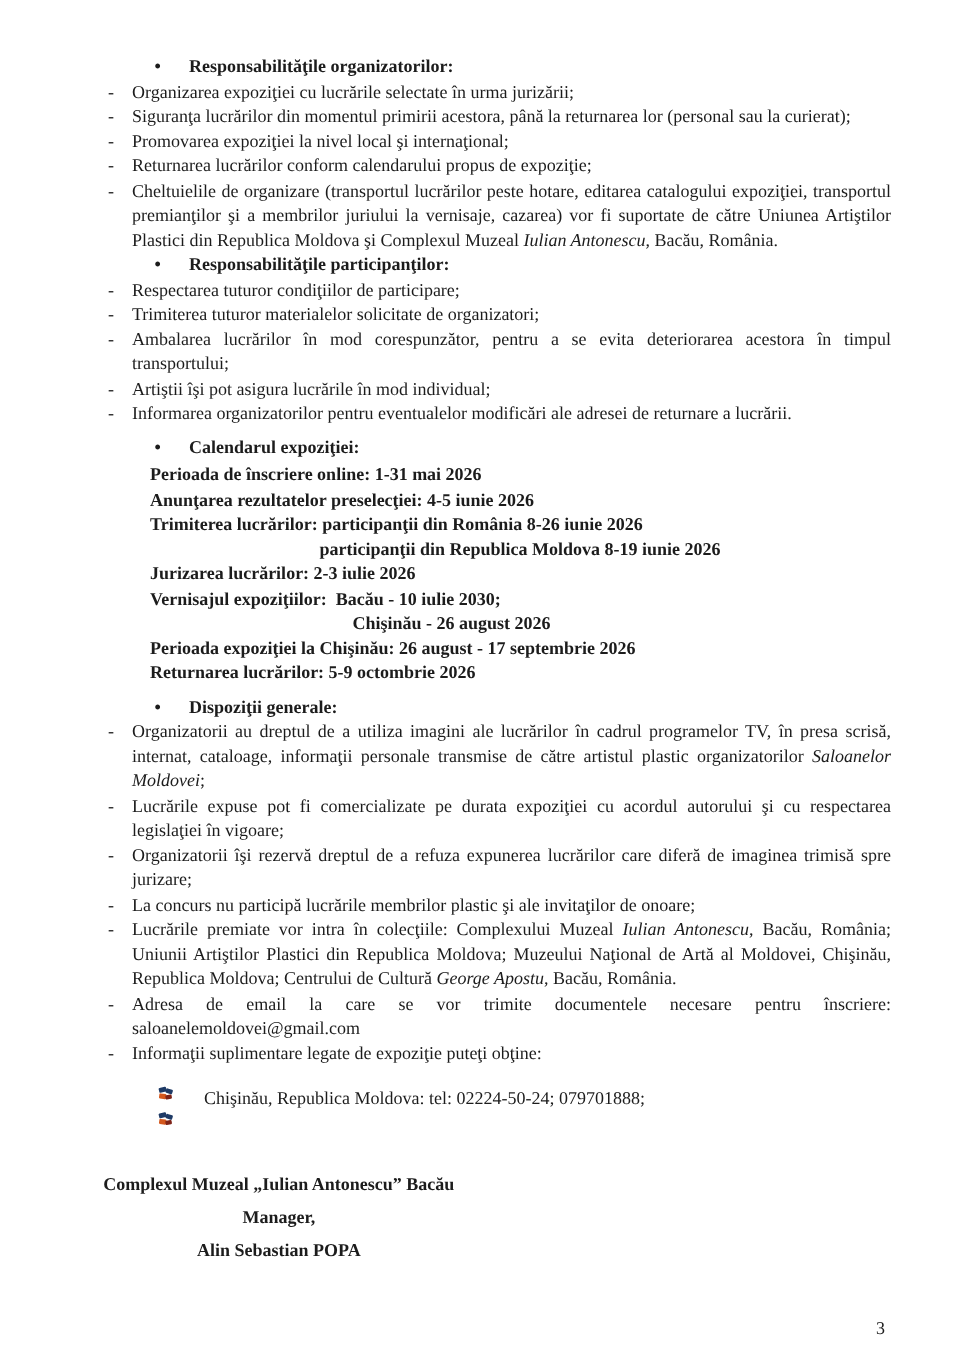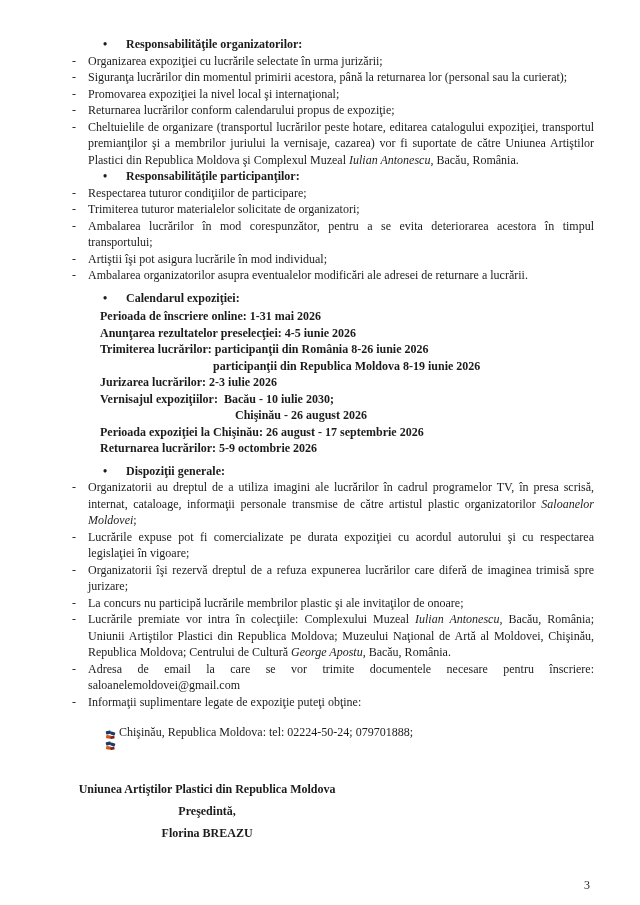--- a/index.html
+++ b/index.html
@@ -23,21 +23,21 @@
   .dash-item { display:flex; }
   .dash-mark { flex:none; width:24px; padding-left:8px; box-sizing:border-box; }
   .dash-text { flex:1; text-align:justify; }
   
   .calendar-block { margin-left:36px; font-weight:700; margin-top:2px; }
   .cal-line { white-space:pre-wrap; }
   .cal-ind1 { padding-left:113px; }
   .cal-ind2 { padding-left:135px; }
   
   .contacts { margin-top:14px; margin-left:41px; }
-  .contact-item { display:flex; align-items:flex-end; gap:3px; }
+  .contact-item { display:flex; align-items:flex-start; gap:20px; }
   .flower-icon { flex:none; display:block; }
   .email { font-weight:400;margin-top:24px; }
   
   .signatures { display:flex; margin-top:26px; font-weight:700; line-height:22px; }
   .sig-col-left  { width:46%; text-align:center; }
   .sig-col-right { width:54%; text-align:center; }
   .page-number { position:absolute; right:50px; bottom:12px; }
   i { font-style:italic; }
 </style>
 </head>
@@ -88,21 +88,21 @@
     <div class="dash-item">
       <span class="dash-mark">-</span>
       <div class="dash-text"><span>Ambalarea lucrărilor în mod corespunzător, pentru a se evita deteriorarea acestora în timpul transportului;</span></div>
     </div>
     <div class="dash-item">
       <span class="dash-mark">-</span>
       <div class="dash-text"><span>Artiştii îşi pot asigura lucrările în mod individual;</span></div>
     </div>
     <div class="dash-item">
       <span class="dash-mark">-</span>
-      <div class="dash-text"><span>Ambalarea organizatorilor asupra eventualelor modificări ale adresei de returnare a lucrării.</span></div>
+      <div class="dash-text"><span>Informarea organizatorilor pentru eventualelor modificări ale adresei de returnare a lucrării.</span></div>
     </div>
   </div>
 
   <div class="bullet-header bh-gap-top">
     <span class="bullet-glyph">•</span>
     <span>Calendarul expoziţiei:</span>
   </div>
   <div class="calendar-block">
     <div class="cal-line">Perioada de înscriere online: 1-31 mai 2026</div>
     <div class="cal-line">Anunţarea rezultatelor preselecţiei: 4-5 iunie 2026</div>
@@ -164,22 +164,22 @@
       <svg class="flower-icon" width="11" height="11" viewBox="0 0 12 12" aria-hidden="true">
         <rect x="1" y="1" width="5.5" height="3.6" rx="0.8" transform="rotate(-14 3.5 2.8)" fill="#1e3a66"></rect>
         <rect x="6" y="2.2" width="5" height="3.4" rx="0.8" transform="rotate(18 8.5 3.9)" fill="#1e3a66"></rect>
         <rect x="1.2" y="5.6" width="5.2" height="3.8" rx="0.8" transform="rotate(8 3.8 7.5)" fill="#d4581e"></rect>
         <rect x="5.8" y="6.4" width="4.6" height="3.2" rx="0.8" transform="rotate(-10 8.1 8)" fill="#7e2318"></rect>
       </svg>
     </div>
   </div>
 
   <div class="signatures">
-    <div class="sig-col-right">
-      <div>Uniunea Artiştilor Plastici din Republica Moldova</div>
-      <div>Preşedintă,</div>
-      <div>Florina BREAZU</div>
+    <div class="sig-col-left">
+      <div>Complexul Muzeal „Iulian Antonescu” Bacău</div>
+      <div>Manager,</div>
+      <div>Alin Sebastian POPA</div>
     </div>
   </div>
 
   <div class="page-number">3</div>
 
 </div>
 
 </body></html>

